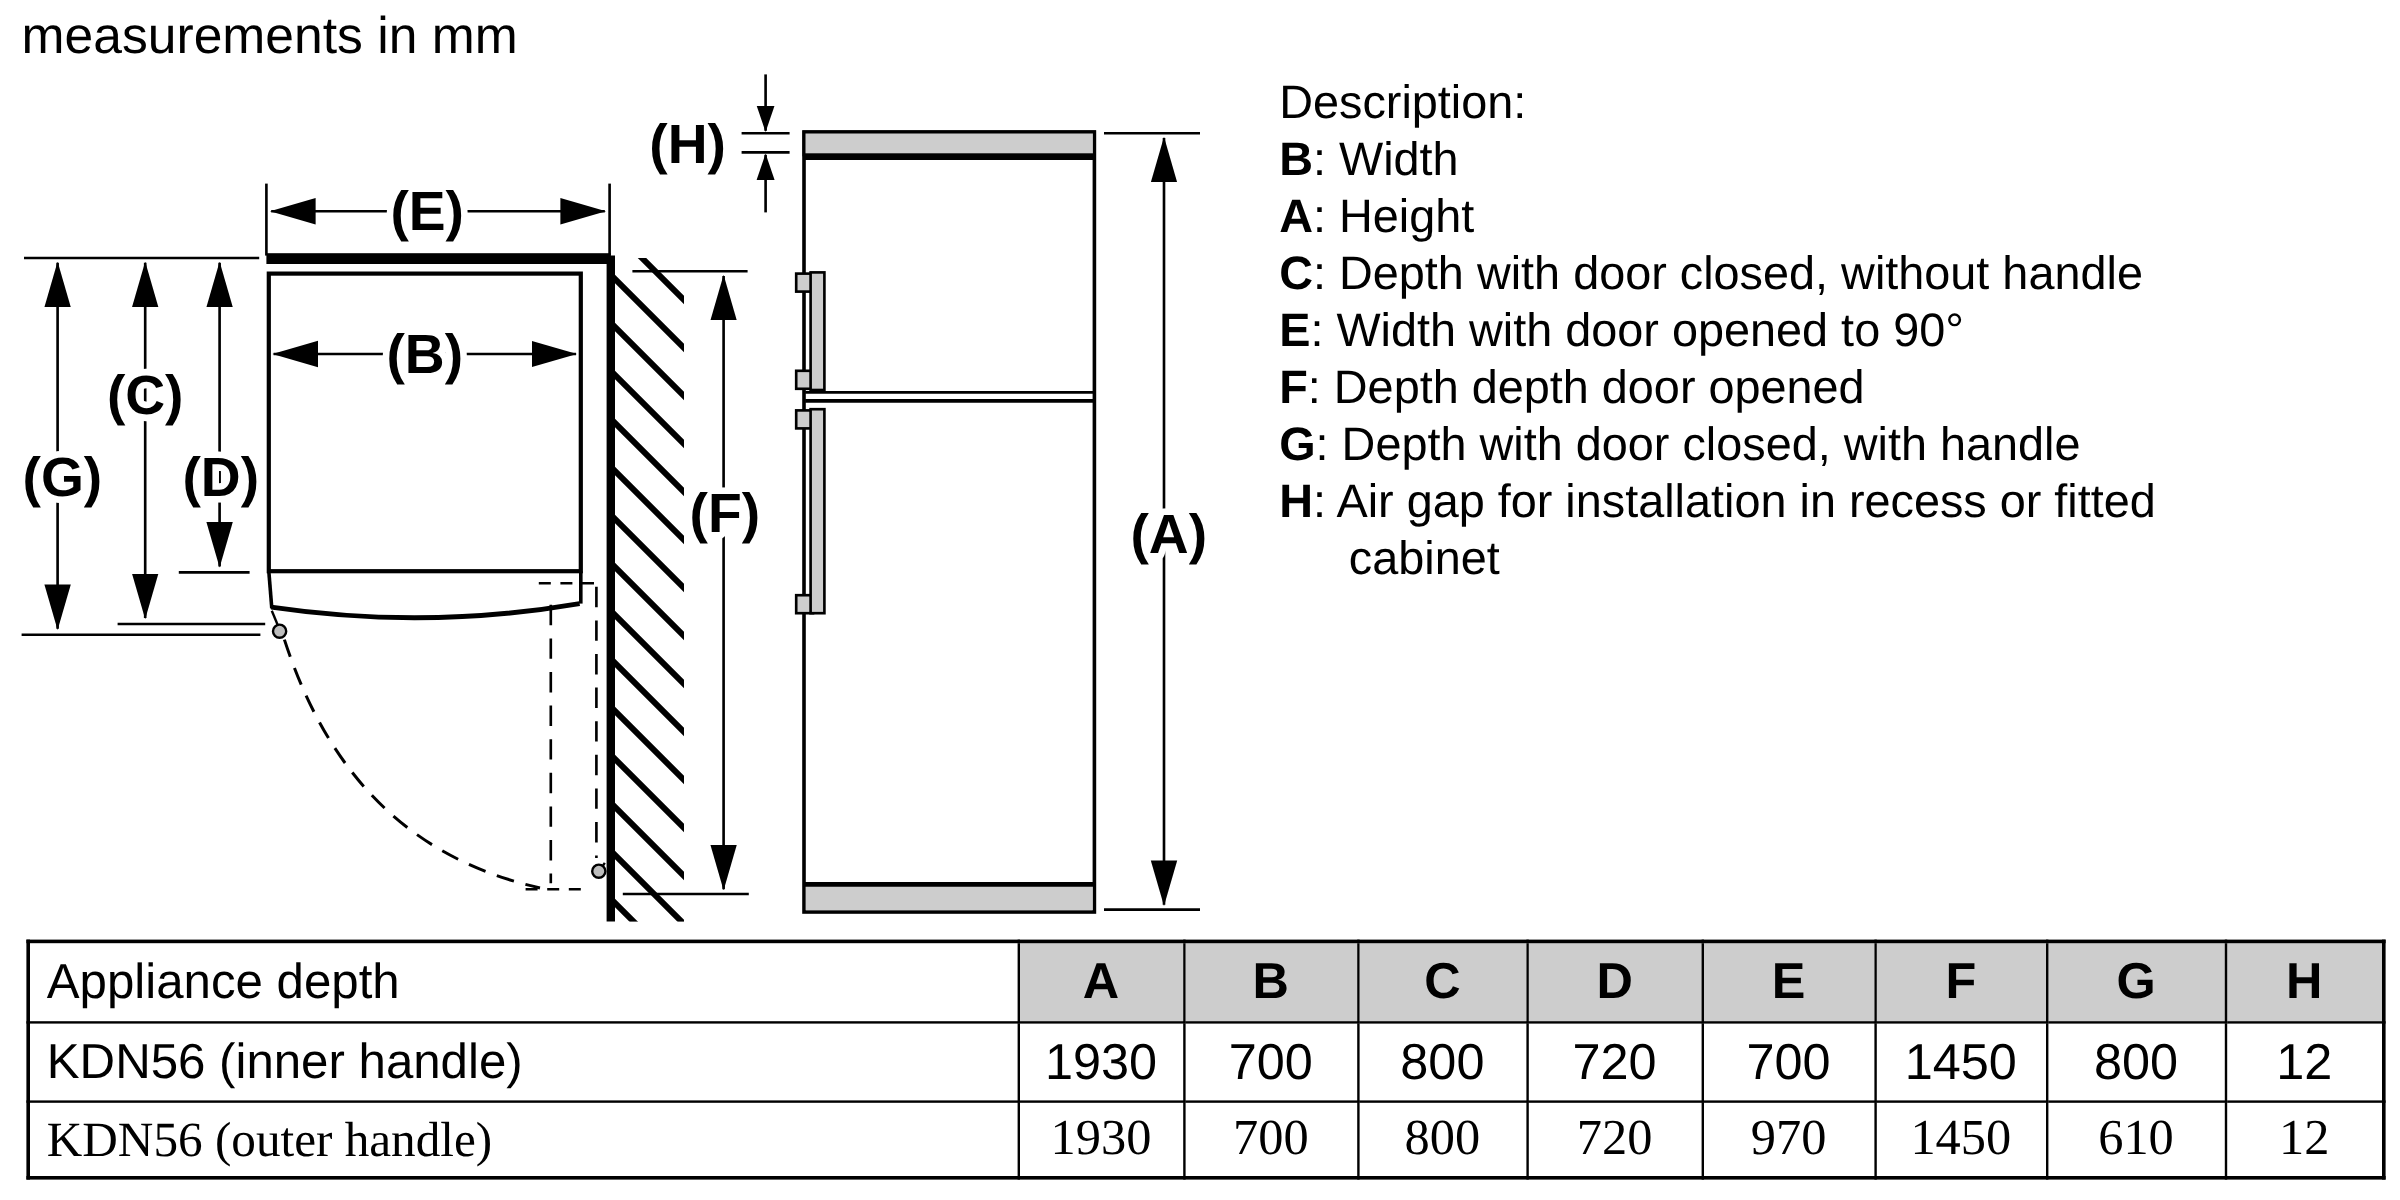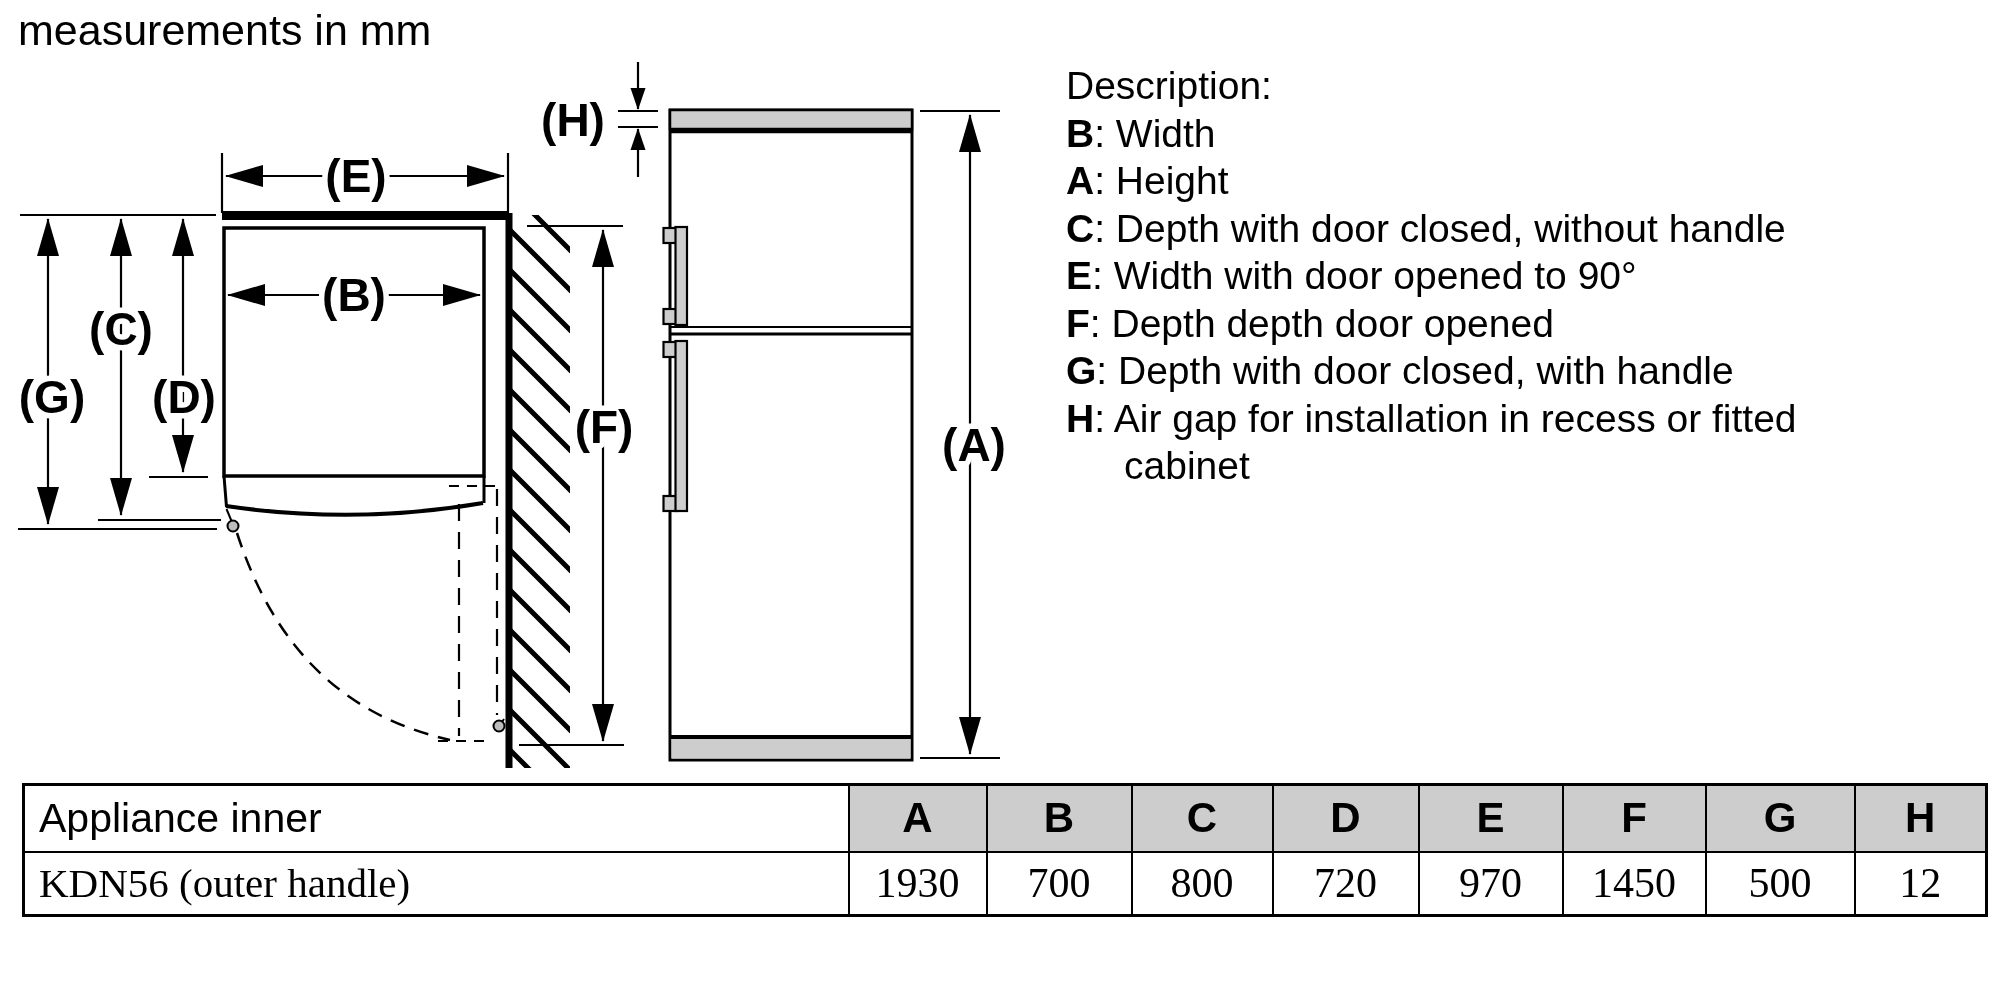--- a/index.html
+++ b/index.html
@@ -170,37 +170,48 @@
         <col style="width:145px">
         <col style="width:141px">
       <col style="width:146px">
         <col style="width:144px">
         <col style="width:143px">
         <col style="width:149px">
         <col style="width:132px">
     </colgroup>
     <tbody>
         <tr class="hdr">
-      <th class="namecell">Appliance inner</th>
+      <th class="namecell">Appliance depth</th>
       <th class="letter">A</th>
       <th class="letter">B</th>
       <th class="letter">C</th>
       <th class="letter">D</th>
       <th class="letter">E</th>
       <th class="letter">F</th>
       <th class="letter">G</th>
       <th class="letter">H</th>
     </tr>
+    <tr class="r1">
+      <td class="namecell">KDN56 (inner handle)</td>
+      <td>1930</td>
+      <td>700</td>
+      <td>800</td>
+      <td>720</td>
+      <td>700</td>
+      <td>1450</td>
+      <td>800</td>
+      <td>12</td>
+    </tr>
     <tr class="r2">
       <td class="namecell">KDN56 (outer handle)</td>
       <td>1930</td>
       <td>700</td>
       <td>800</td>
       <td>720</td>
       <td>970</td>
       <td>1450</td>
-      <td>500</td>
+      <td>610</td>
       <td>12</td>
     </tr>
   </tbody>
     </table>
 
 </div>
 
 </body></html>

